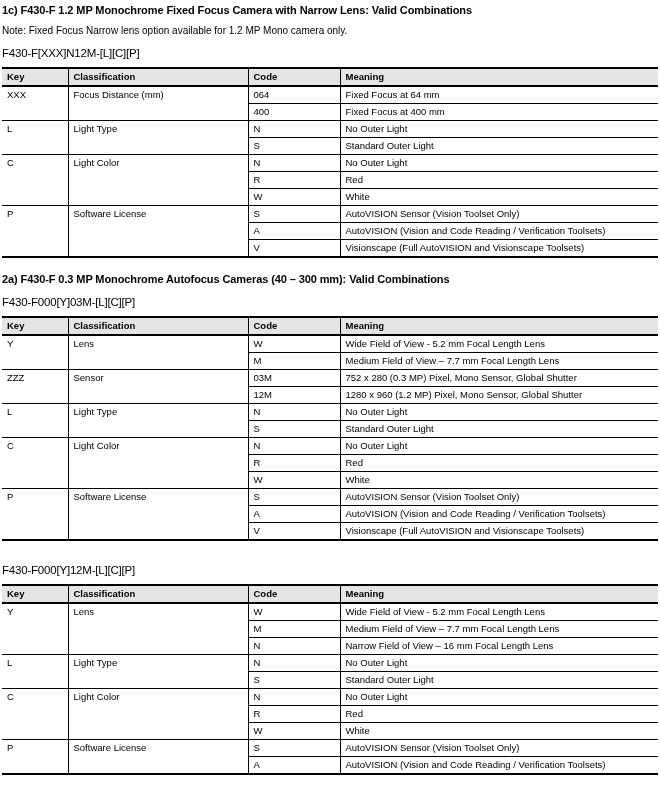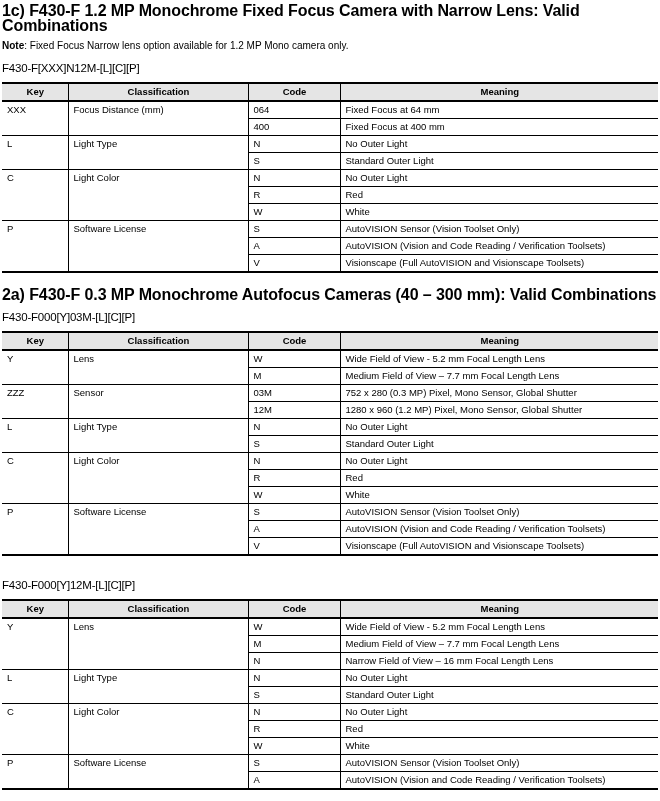--- a/index.html
+++ b/index.html
@@ -16,34 +16,34 @@
   }
   .page {
     padding: 3px 2px 0 2px;
     box-sizing: border-box;
     width: 660px;
   }
   .section {
     margin: 0;
   }
   h2.section-title {
-    font-size: 16px;
+    font-size: 11px;
     font-weight: bold;
     margin: 0;
     padding: 0;
     line-height: 15px;
     letter-spacing: -0.1px;
   }
   .note {
     font-size: 10px;
     line-height: 14px;
     margin: 6px 0 0 0;
     padding: 0;
   }
-  .note b { font-weight: bold; }
+  .note b { font-weight: normal; }
   .partnum {
     font-size: 11.5px;
     font-weight: normal;
     line-height: 15px;
     margin: 8px 0 6px 0;
     letter-spacing: -0.2px;
   }
   table.combo {
     border-collapse: collapse;
     width: 656px;
@@ -53,21 +53,21 @@
     border-bottom: 2px solid #000;
   }
   table.combo col.c-key   { width: 66px; }
   table.combo col.c-class { width: 180px; }
   table.combo col.c-code  { width: 92px; }
   table.combo col.c-mean  { width: 318px; }
 
   table.combo th {
     background: #e5e5e5;
     font-weight: bold;
-    text-align: center;
+    text-align: left;
     font-size: 9.5px;
     padding: 2px 4px 2px 5px;
     border-right: 1px solid #000;
     border-bottom: 2px solid #000;
     height: 12px;
     line-height: 12px;
     white-space: nowrap;
   }
   table.combo th:last-child { border-right: none; margin-left: 31px; }
 

